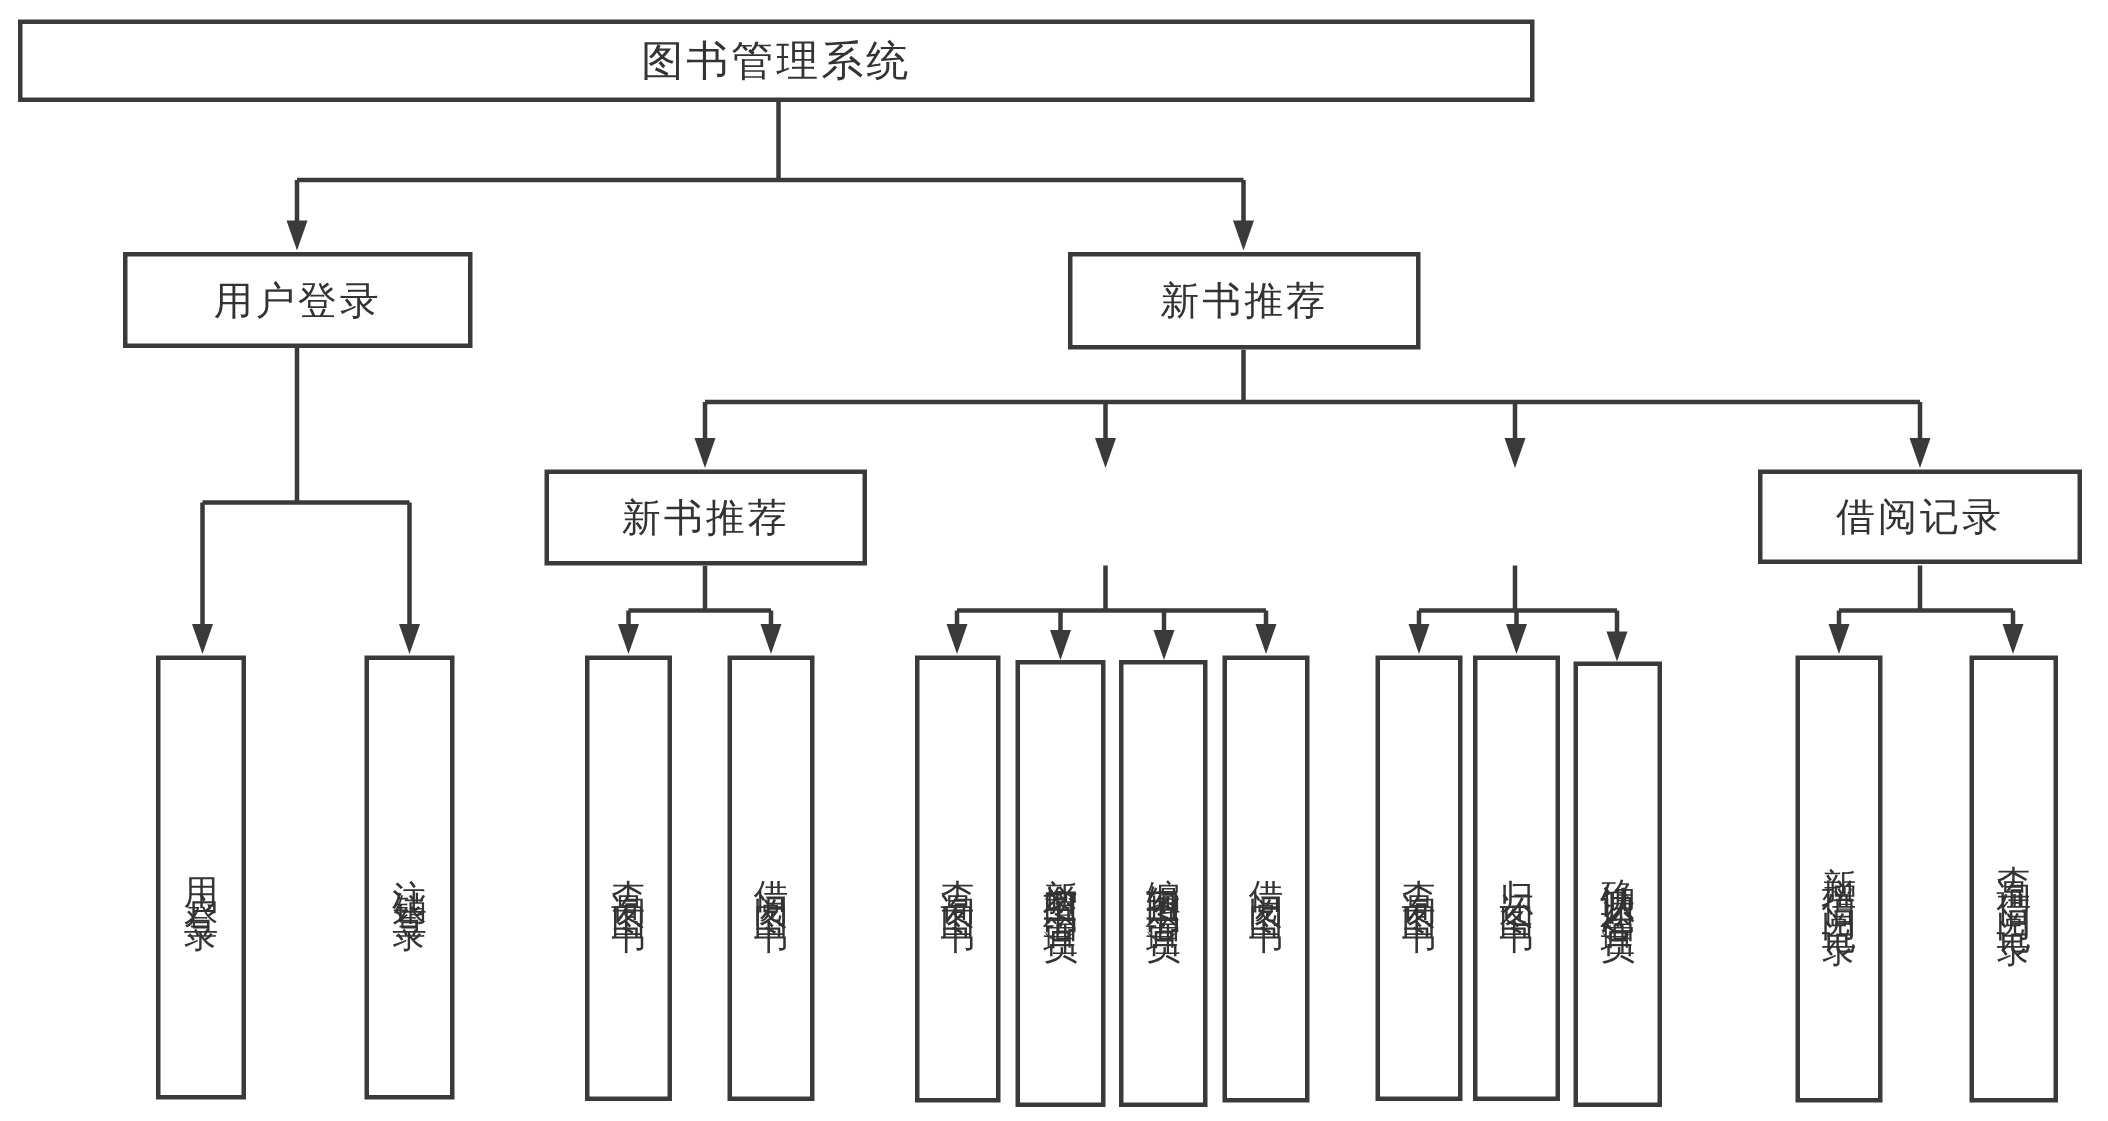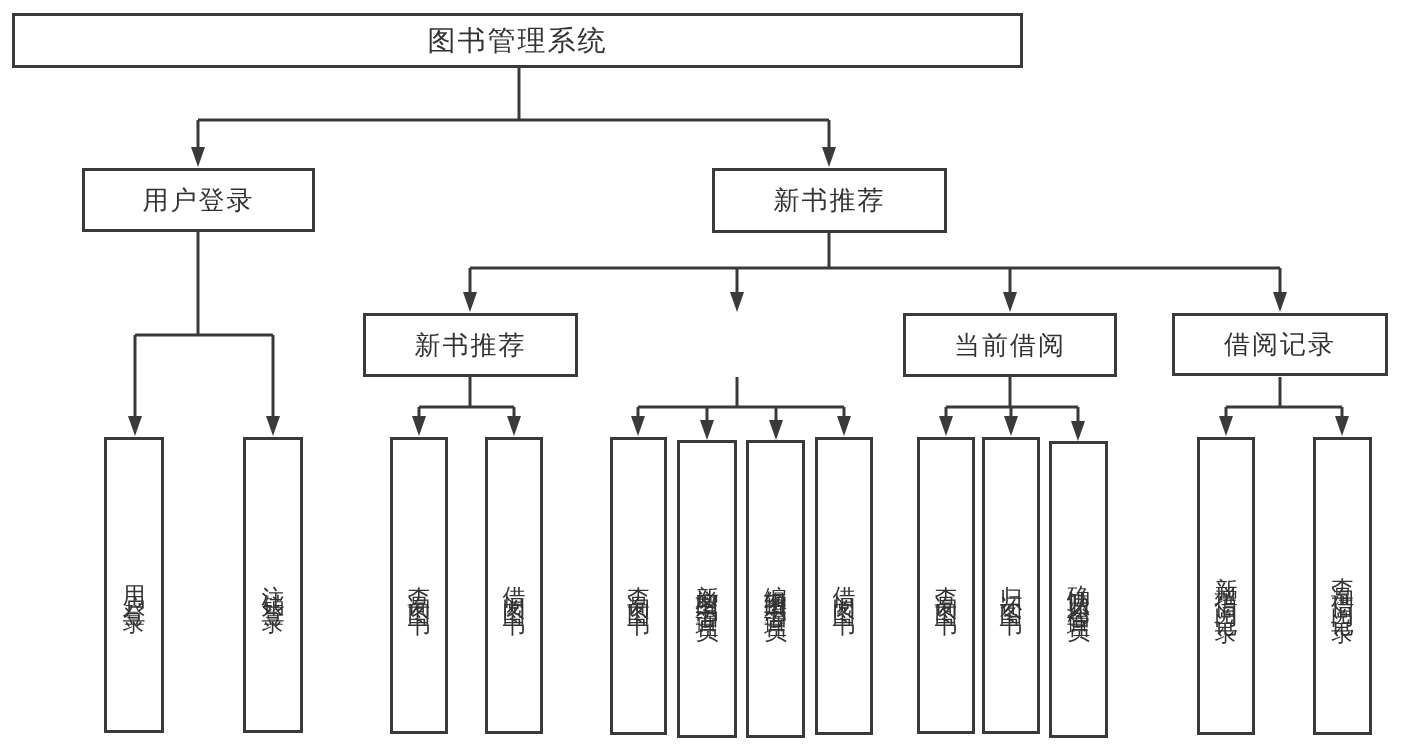--- a/index.html
+++ b/index.html
@@ -133,23 +133,20 @@
   <div class="node h branch-label" style="left:82px;top:168px;width:233px;height:64px">
     <span>用户登录</span>
   </div>
   <div class="node h branch-label" style="left:712px;top:168px;width:235px;height:65px">
     <span>新书推荐</span>
   </div>
 
   <div class="node h branch-label" style="left:363px;top:313px;width:215px;height:64px">
     <span>新书推荐</span>
   </div>
-  <div class="node h branch-label" style="left:903px;top:313px;width:214px;height:64px">
-    <span>当前借阅</span>
-  </div>
   <div class="node h branch-label" style="left:1172px;top:313px;width:216px;height:63px">
     <span>借阅记录</span>
   </div>
 
   <div class="node v" style="left:104px;top:437px;width:60px;height:296px">
     <span class="vtext">用户登录</span>
   </div>
   <div class="node v" style="left:243px;top:437px;width:60px;height:296px">
     <span class="vtext">注销登录</span>
   </div>

